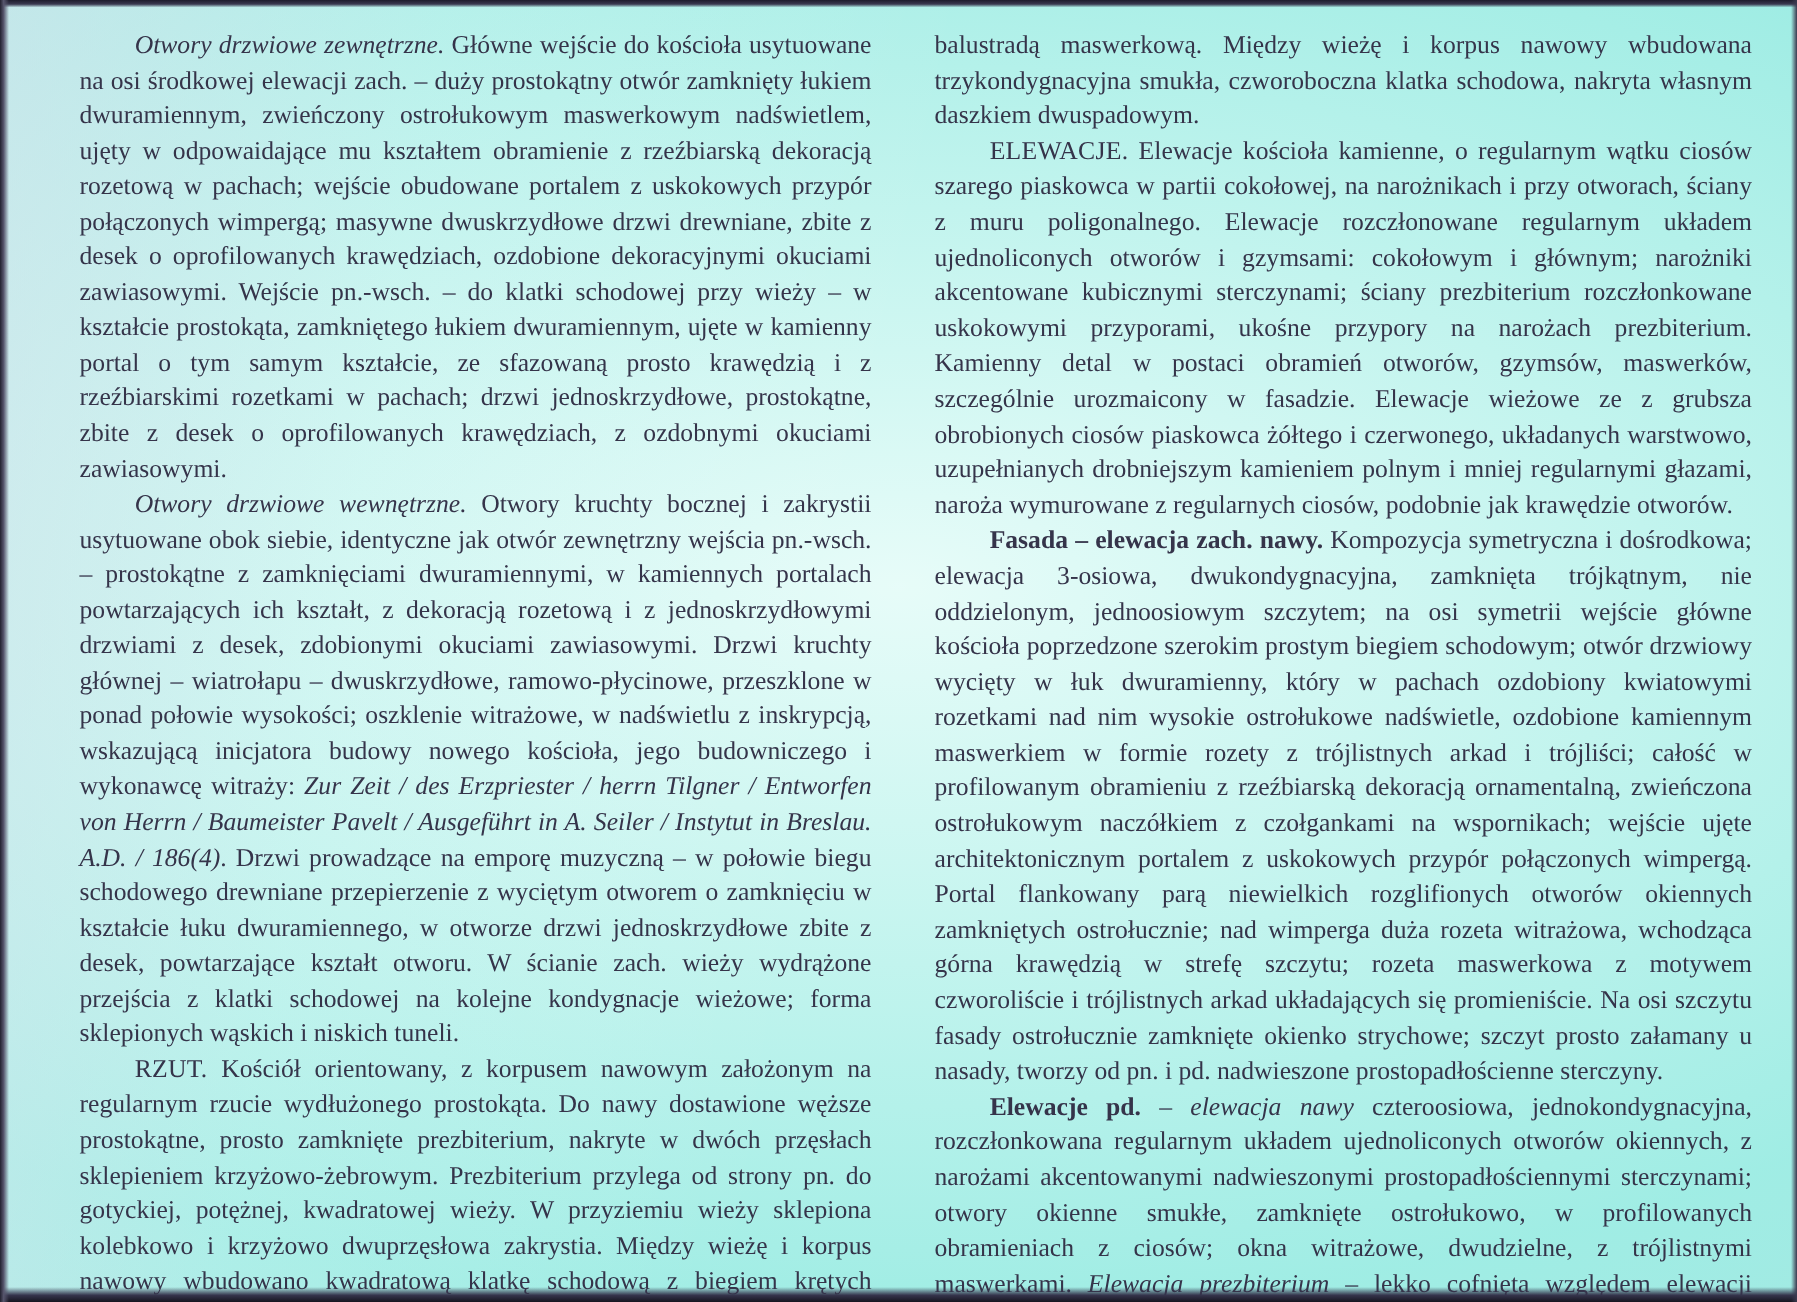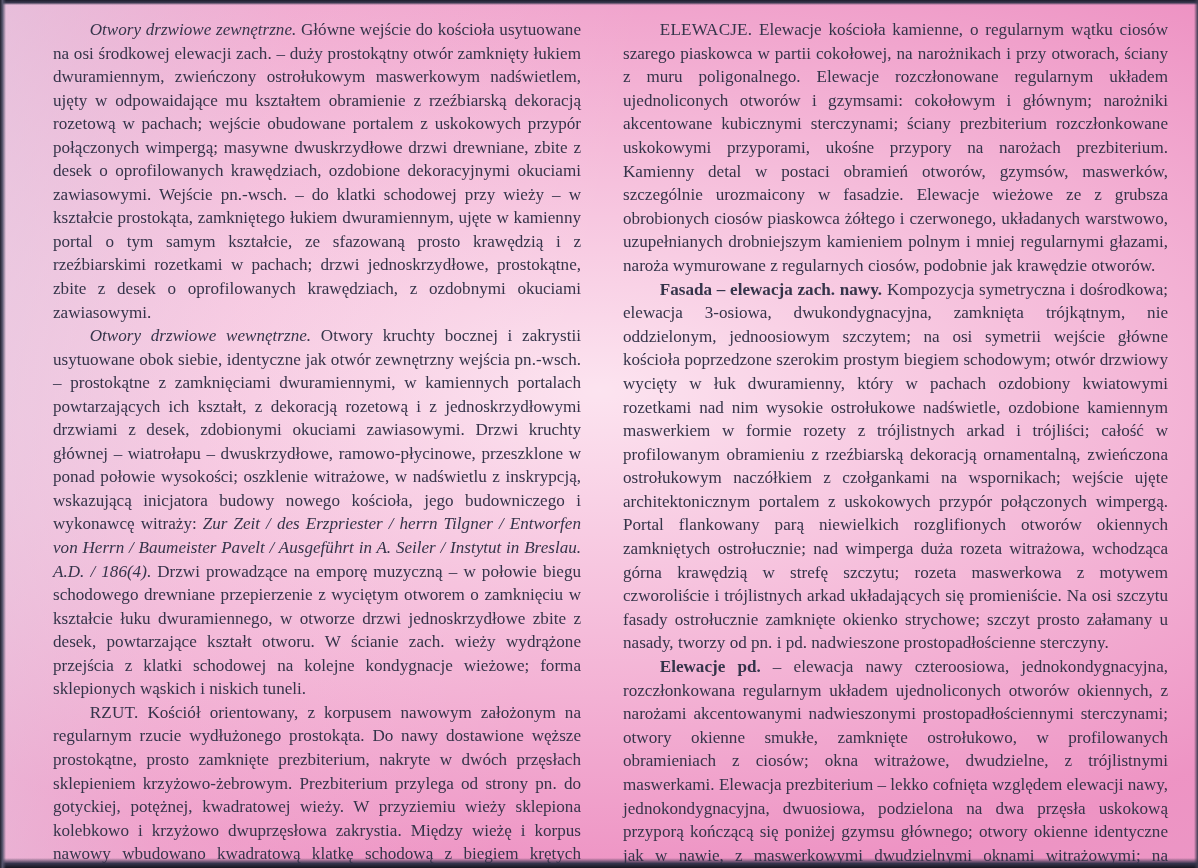--- a/index.html
+++ b/index.html
@@ -6,21 +6,21 @@
   html, body {
     margin: 0;
     padding: 0;
     background: #2b2b33;
   }
 
   .page {
     position: relative;
     width: 1198px;
     height: 868px;
-    background: #ec4899;
+    background: #5eead4;
     overflow: hidden;
     box-sizing: border-box;
     font-family: "Liberation Serif", "DejaVu Serif", serif;
     color: #35344a;
   }
 
   
   .paper-tint {
     position: absolute;
     inset: 0;
@@ -100,20 +100,21 @@
   }
   .lead-bolditalic {
     font-weight: bold;
   }
   .lead-caps {
     font-style: normal;
     font-weight: 400;
     letter-spacing: 0.2px;
   }
   .inline-italic {
+    font-style: italic;
   }
   .inscription {
     font-style: italic;
   }
 </style>
 </head>
 <body>
 
 <div class="page">
   <div class="paper-tint"></div>
@@ -125,20 +126,21 @@
       <p class="para"><span class="lead-italic">Otwory drzwiowe zewnętrzne.</span><span> Główne wejście do kościoła usytuowane na osi środkowej elewacji zach. – duży prostokątny otwór zamknięty łukiem dwuramiennym, zwieńczony ostrołukowym maswerkowym nadświetlem, ujęty w odpowaidające mu kształtem obramienie z rzeźbiarską dekoracją rozetową w pachach; wejście obudowane portalem z uskokowych przypór połączonych wimpergą; masywne dwuskrzydłowe drzwi drewniane, zbite z desek o oprofilowanych krawędziach, ozdobione dekoracyjnymi okuciami zawiasowymi. Wejście pn.-wsch. – do klatki schodowej przy wieży – w kształcie prostokąta, zamkniętego łukiem dwuramiennym, ujęte w kamienny portal o tym samym kształcie, ze sfazowaną prosto krawędzią i z rzeźbiarskimi rozetkami w pachach; drzwi jednoskrzydłowe, prostokątne, zbite z desek o oprofilowanych krawędziach, z ozdobnymi okuciami zawiasowymi.</span></p>
 
       <p class="para"><span class="lead-italic">Otwory drzwiowe wewnętrzne.</span><span> Otwory kruchty bocznej i zakrystii usytuowane obok siebie, identyczne jak otwór zewnętrzny wejścia pn.-wsch. – prostokątne z zamknięciami dwuramiennymi, w kamiennych portalach powtarzających ich kształt, z dekoracją rozetową i z jednoskrzydłowymi drzwiami z desek, zdobionymi okuciami zawiasowymi. Drzwi kruchty głównej – wiatrołapu – dwuskrzydłowe, ramowo-płycinowe, przeszklone w ponad połowie wysokości; oszklenie witrażowe, w nadświetlu z inskrypcją, wskazującą inicjatora budowy nowego kościoła, jego budowniczego i wykonawcę witraży: </span><span class="inscription">Zur Zeit / des Erzpriester / herrn Tilgner / Entworfen von Herrn / Baumeister Pavelt / Ausgeführt in A. Seiler / Instytut in Breslau. A.D. / 186(4)</span><span>. Drzwi prowadzące na emporę muzyczną – w połowie biegu schodowego drewniane przepierzenie z wyciętym otworem o zamknięciu w kształcie łuku dwuramiennego, w otworze drzwi jednoskrzydłowe zbite z desek, powtarzające kształt otworu. W ścianie zach. wieży wydrążone przejścia z klatki schodowej na kolejne kondygnacje wieżowe; forma sklepionych wąskich i niskich tuneli.</span></p>
 
       <p class="para"><span class="lead-caps">RZUT.</span><span> Kościół orientowany, z korpusem nawowym założonym na regularnym rzucie wydłużonego prostokąta. Do nawy dostawione węższe prostokątne, prosto zamknięte prezbiterium, nakryte w dwóch przęsłach sklepieniem krzyżowo-żebrowym. Prezbiterium przylega od strony pn. do gotyckiej, potężnej, kwadratowej wieży. W przyziemiu wieży sklepiona kolebkowo i krzyżowo dwuprzęsłowa zakrystia. Między wieżę i korpus nawowy wbudowano kwadratową klatkę schodową z biegiem krętych schodów, wiodących na wieżę i strych kościelny.</span></p>
 
     </div>
 
     <div class="column right">
 
+      <p class="para" style="text-indent:0"><span>balustradą maswerkową. Między wieżę i korpus nawowy wbudowana trzykondygnacyjna smukła, czworoboczna klatka schodowa, nakryta własnym daszkiem dwuspadowym.</span></p>
 
       <p class="para"><span class="lead-caps">ELEWACJE.</span><span> Elewacje kościoła kamienne, o regularnym wątku ciosów szarego piaskowca w partii cokołowej, na narożnikach i przy otworach, ściany z muru poligonalnego. Elewacje rozczłonowane regularnym układem ujednoliconych otworów i gzymsami: cokołowym i głównym; narożniki akcentowane kubicznymi sterczynami; ściany prezbiterium rozczłonkowane uskokowymi przyporami, ukośne przypory na narożach prezbiterium. Kamienny detal w postaci obramień otworów, gzymsów, maswerków, szczególnie urozmaicony w fasadzie. Elewacje wieżowe ze z grubsza obrobionych ciosów piaskowca żółtego i czerwonego, układanych warstwowo, uzupełnianych drobniejszym kamieniem polnym i mniej regularnymi głazami, naroża wymurowane z regularnych ciosów, podobnie jak krawędzie otworów.</span></p>
 
       <p class="para"><span class="lead-bolditalic">Fasada – elewacja zach. nawy.</span><span> Kompozycja symetryczna i dośrodkowa; elewacja 3-osiowa, dwukondygnacyjna, zamknięta trójkątnym, nie oddzielonym, jednoosiowym szczytem; na osi symetrii wejście główne kościoła poprzedzone szerokim prostym biegiem schodowym; otwór drzwiowy wycięty w łuk dwuramienny, który w pachach ozdobiony kwiatowymi rozetkami nad nim wysokie ostrołukowe nadświetle, ozdobione kamiennym maswerkiem w formie rozety z trójlistnych arkad i trójliści; całość w profilowanym obramieniu z rzeźbiarską dekoracją ornamentalną, zwieńczona ostrołukowym naczółkiem z czołgankami na wspornikach; wejście ujęte architektonicznym portalem z uskokowych przypór połączonych wimpergą. Portal flankowany parą niewielkich rozglifionych otworów okiennych zamkniętych ostrołucznie; nad wimperga duża rozeta witrażowa, wchodząca górna krawędzią w strefę szczytu; rozeta maswerkowa z motywem czworoliście i trójlistnych arkad układających się promieniście. Na osi szczytu fasady ostrołucznie zamknięte okienko strychowe; szczyt prosto załamany u nasady, tworzy od pn. i pd. nadwieszone prostopadłościenne sterczyny.</span></p>
 
       <p class="para"><span class="lead-bolditalic">Elewacje pd.</span><span class="inline-italic"> – elewacja nawy</span><span> czteroosiowa, jednokondygnacyjna, rozczłonkowana regularnym układem ujednoliconych otworów okiennych, z narożami akcentowanymi nadwieszonymi prostopadłościennymi sterczynami; otwory okienne smukłe, zamknięte ostrołukowo, w profilowanych obramieniach z ciosów; okna witrażowe, dwudzielne, z trójlistnymi maswerkami. </span><span class="inline-italic">Elewacja prezbiterium</span><span> – lekko cofnięta względem elewacji nawy, jednokondygnacyjna, dwuosiowa, podzielona na dwa przęsła uskokową przyporą kończącą się poniżej gzymsu głównego; otwory okienne identyczne jak w nawie, z maswerkowymi dwudzielnymi oknami witrażowymi; na narożniku wsch. elewacji ukośna przypora uskokowa, zwieńczona prostopadłościenną sterczyną.</span></p>
 
     </div>
   </div>
 

